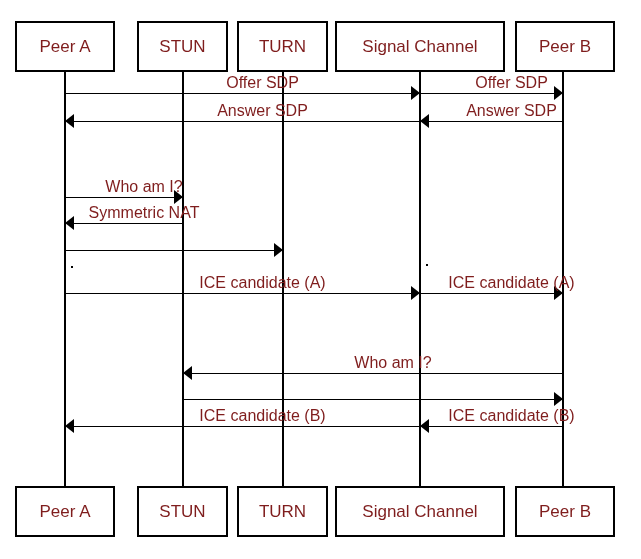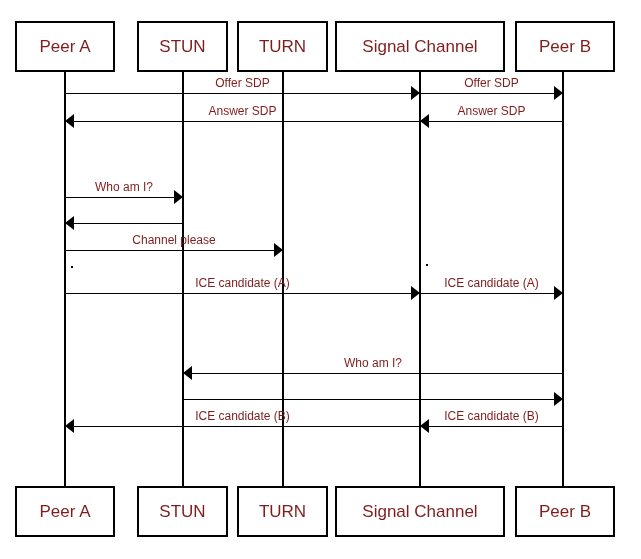--- a/index.html
+++ b/index.html
@@ -31,23 +31,24 @@
   }
   .msg-line {
     position: absolute;
     height: 1px;
     background: #000000;
   }
   .msg-label {
     position: absolute;
     height: 14px;
     line-height: 14px;
-    font-size: 12px;
+    font-size: 16px;
     text-align: center;
     white-space: nowrap;
+    margin-left: 20px;
   }
   .arrow {
     position: absolute;
     width: 0;
     height: 0;
     border-top: 7px solid transparent;
     border-bottom: 7px solid transparent;
   }
   .arrow-right { border-left: 9px solid #000000; }
   .arrow-left  { border-right: 9px solid #000000; }
@@ -107,23 +108,23 @@
     <div class="arrow arrow-left" style="top: 114px; left: 65px;"></div>
     <div class="msg-label" style="left: 65px; width: 355px; top: 104px;">Answer SDP</div>
     <div class="msg-line" style="left: 420px; top: 121px; width: 143px;"></div>
     <div class="arrow arrow-left" style="top: 114px; left: 420px;"></div>
     <div class="msg-label" style="left: 420px; width: 143px; top: 104px;">Answer SDP</div>
     <div class="msg-line" style="left: 65px; top: 197px; width: 118px;"></div>
     <div class="arrow arrow-right" style="top: 190px; left: 174px;"></div>
     <div class="msg-label" style="left: 65px; width: 118px; top: 180px;">Who am I?</div>
     <div class="msg-line" style="left: 65px; top: 223px; width: 118px;"></div>
     <div class="arrow arrow-left" style="top: 216px; left: 65px;"></div>
+    <div class="msg-label" style="left: 65px; width: 118px; top: 206px;">Symmetric NAT</div>
     <div class="msg-line" style="left: 65px; top: 250px; width: 218px;"></div>
     <div class="arrow arrow-right" style="top: 243px; left: 274px;"></div>
-    <div class="msg-label" style="left: 65px; width: 218px; top: 233px;">Channel please</div>
     <div class="msg-line" style="left: 65px; top: 293px; width: 355px;"></div>
     <div class="arrow arrow-right" style="top: 286px; left: 411px;"></div>
     <div class="msg-label" style="left: 65px; width: 355px; top: 276px;">ICE candidate (A)</div>
     <div class="msg-line" style="left: 420px; top: 293px; width: 143px;"></div>
     <div class="arrow arrow-right" style="top: 286px; left: 554px;"></div>
     <div class="msg-label" style="left: 420px; width: 143px; top: 276px;">ICE candidate (A)</div>
     <div class="msg-line" style="left: 183px; top: 373px; width: 380px;"></div>
     <div class="arrow arrow-left" style="top: 366px; left: 183px;"></div>
     <div class="msg-label" style="left: 183px; width: 380px; top: 356px;">Who am I?</div>
     <div class="msg-line" style="left: 183px; top: 399px; width: 380px;"></div>

